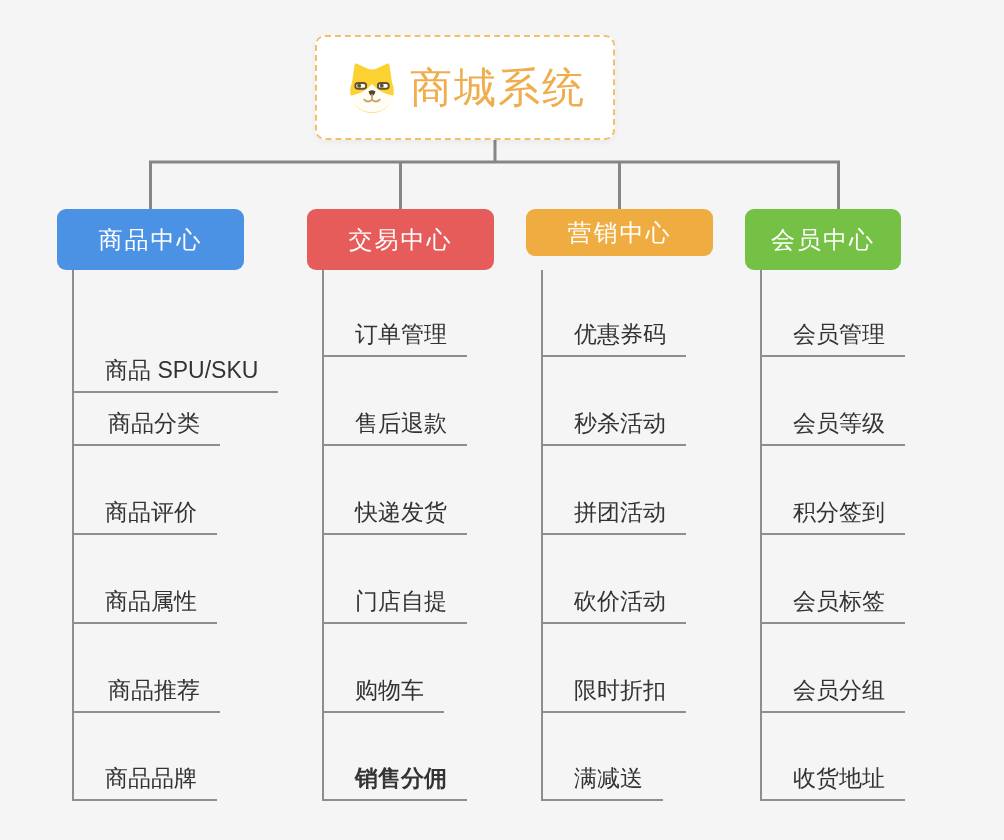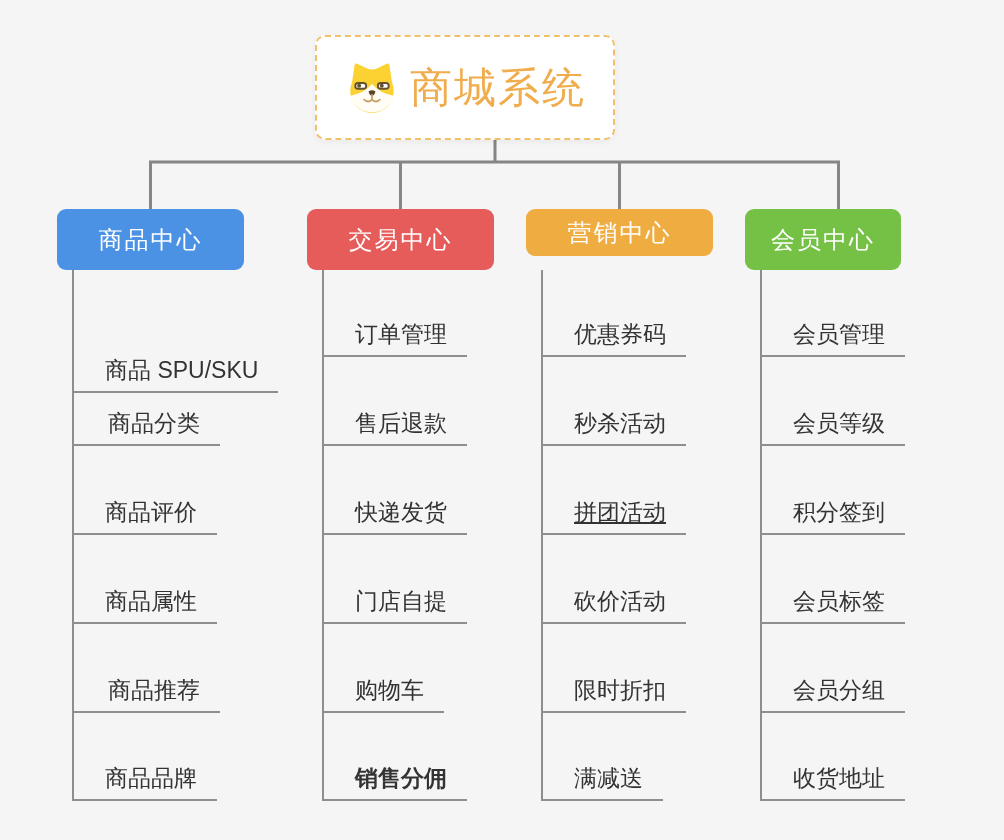--- a/index.html
+++ b/index.html
@@ -165,21 +165,21 @@
     <div class="trunk" style="left: 541px; top: 270px; height: 530px;"></div>
 
     <div class="leaf" style="left: 541px; top: 319px;">
       <span>优惠券码</span>
     </div>
 
     <div class="leaf" style="left: 541px; top: 408px;">
       <span>秒杀活动</span>
     </div>
 
-    <div class="leaf" style="left: 541px; top: 497px; text-decoration: underline;">
+    <div class="leaf" style="left: 541px; top: 497px;">
       <span>拼团活动</span>
     </div>
 
     <div class="leaf" style="left: 541px; top: 586px;">
       <span>砍价活动</span>
     </div>
 
     <div class="leaf" style="left: 541px; top: 675px;">
       <span>限时折扣</span>
     </div>

